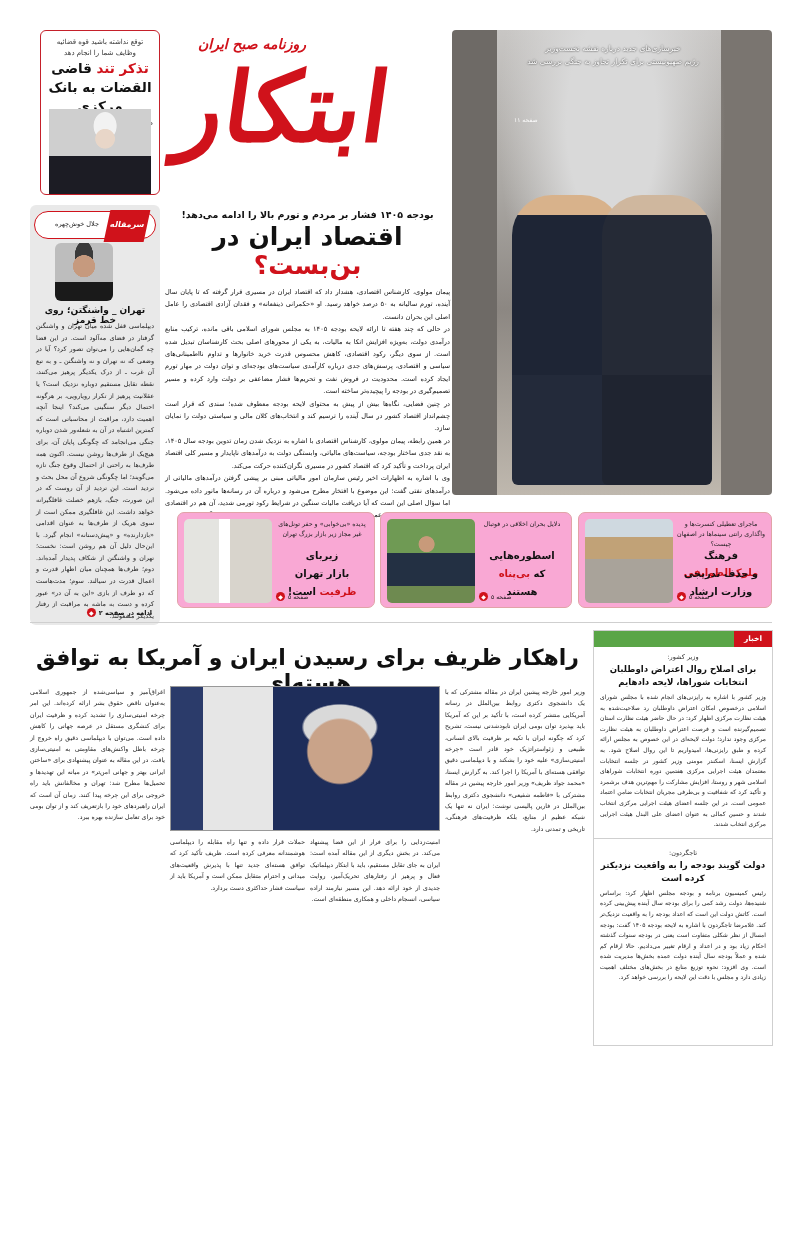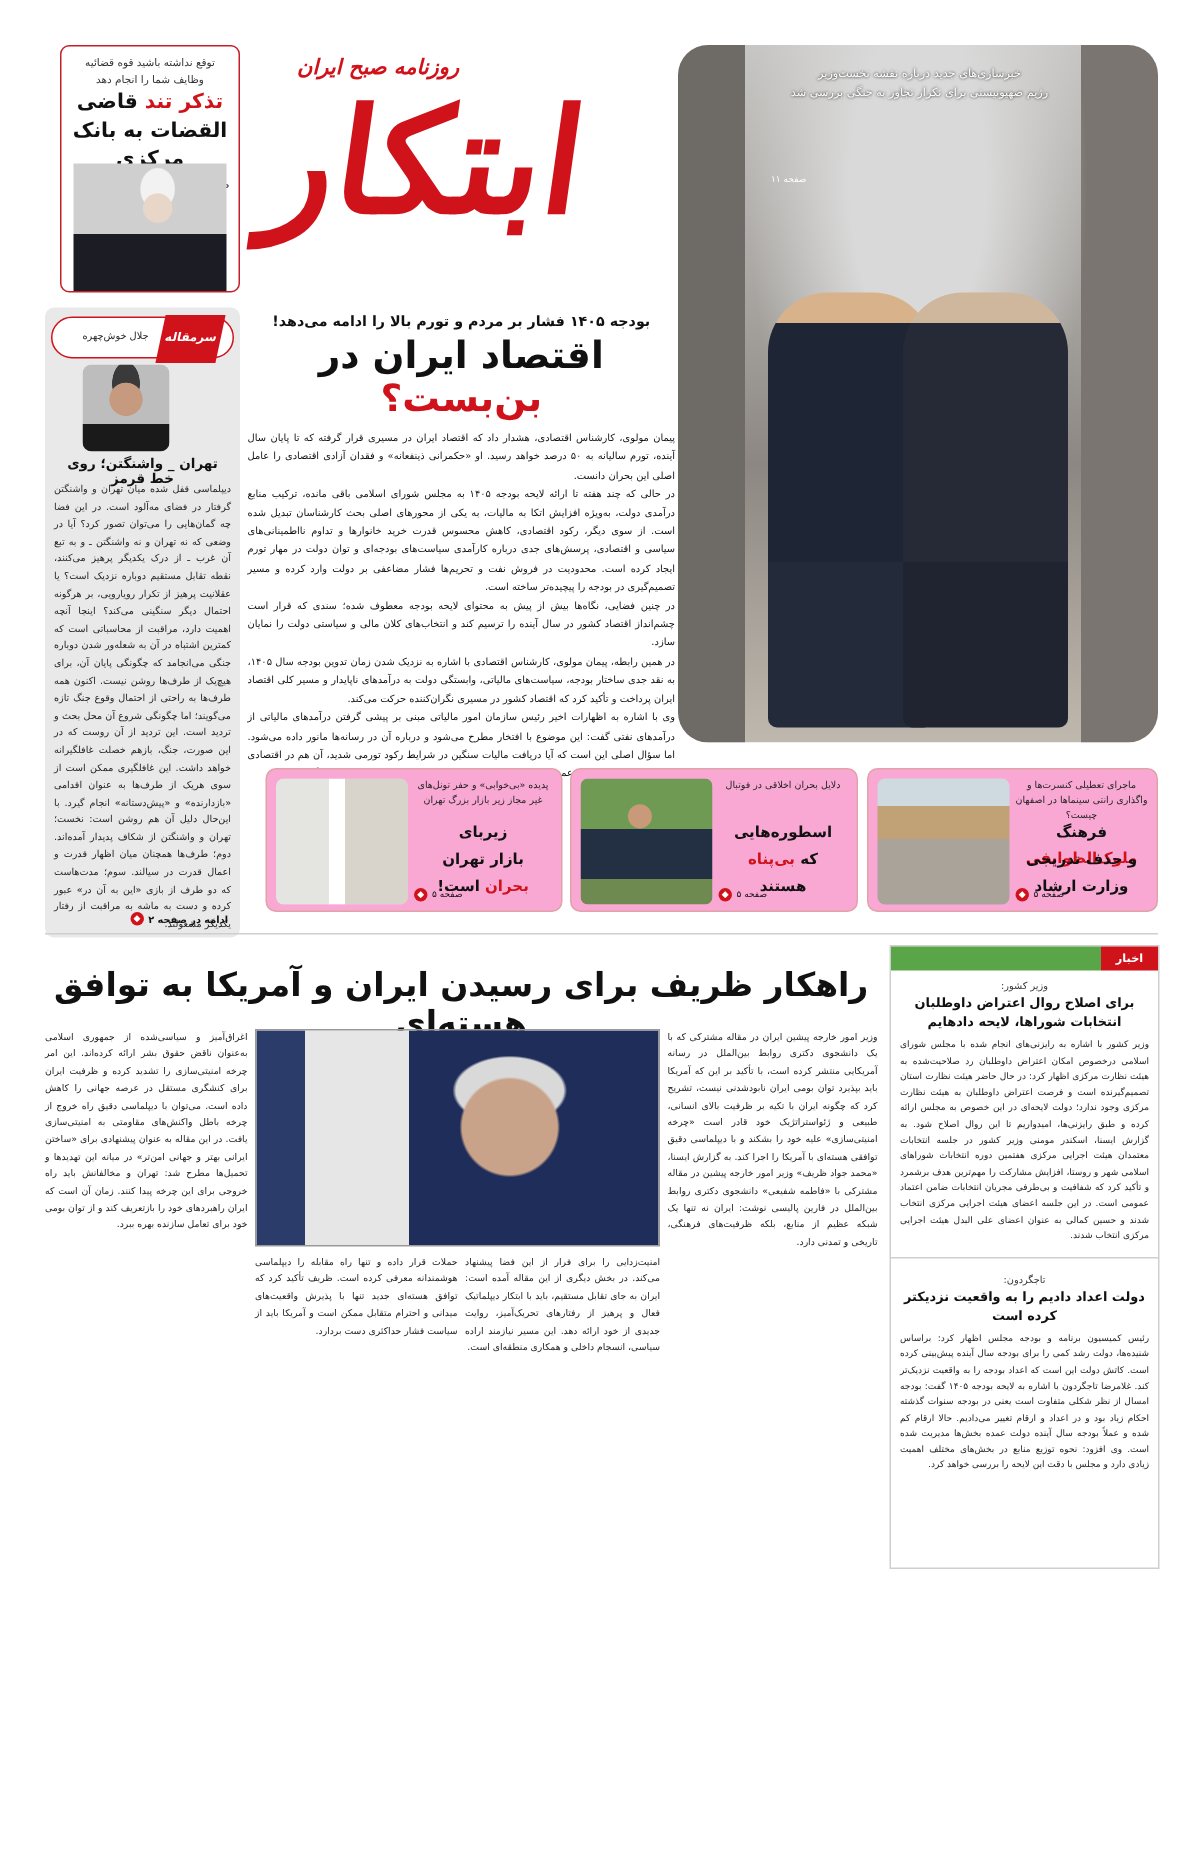--- a/index.html
+++ b/index.html
@@ -22,21 +22,21 @@
 
   
   #masthead { left: 168px; top: 28px; width: 282px; height: 170px; }
   #masthead .logo { position: absolute; left: 0; top: 0; width: 200px; height: 165px; }
   #masthead .logo-big { position: absolute; left: 10px; top: 20px; font-family: "DejaVu Serif", serif; font-size: 96px; font-weight: bold; color: #d0121b; line-height: 120px; transform: skewX(-8deg); letter-spacing: -6px; }
   #masthead .logo-sub { position: absolute; left: 30px; top: 8px; font-family: "DejaVu Serif", serif; font-style: italic; font-size: 14px; color: #d0121b; font-weight: bold; }
   #masthead .datebox { position: absolute; right: 0; top: 30px; width: 95px; height: 135px; border: 1.5px solid #d0121b; border-radius: 12px 12px 0 12px; padding: 6px 8px; }
   #masthead .datebox div { font-size: 6.5px; line-height: 10.5px; color: #333; }
 
   
-  #hero { left: 452px; top: 30px; width: 320px; height: 465px; border-radius: 20px; overflow: hidden;
+  #hero { left: 452px; top: 30px; width: 320px; height: 465px; border-radius: 4px; overflow: hidden;
     background:
       radial-gradient(ellipse at 50% 20%, #d9d9d9 0 20%, transparent 50%),
       linear-gradient(to right, #6e6a66 0 14%, transparent 14% 84%, #7a7570 84%),
       linear-gradient(to bottom, #c8c6c4 0%, #a9a6a2 35%, #8c8782 60%, #bfb8ae 100%); }
   #hero .kicker { position: absolute; top: 12px; right: 18px; left: 20px; font-size: 7.5px; color: #fff; text-align: center; line-height: 13px; text-shadow: 0 0 2px #000; }
   #hero .headline { position: absolute; top: 48px; right: 14px; font-size: 22px; font-weight: bold; color: #fff; text-shadow: 0 0 3px #000, 0 0 1px #000; white-space: nowrap; }
   #hero .headline .red { text-shadow: 0 0 2px #fff; }
   #hero .pageref { position: absolute; top: 86px; left: 62px; font-size: 6px; color: #fff; }
   #hero .figure { position: absolute; bottom: 10px; width: 110px; height: 290px; }
   #hero .figure.left { left: 60px; background: linear-gradient(to bottom, #d8b28b 0 7%, #1e2535 7% 62%, #232a3a 62% 100%); border-radius: 40px 40px 6px 6px; }
@@ -195,21 +195,21 @@
       <span class="page-dot">◆</span>
     </div>
 </div>
 
 <div id="teaser-bazaar" class="teaser">
   <div class="img"></div>
   <div class="kick">پدیده «بی‌خوابی» و حفر تونل‌های غیر مجاز زیر بازار بزرگ تهران</div>
   <div class="ttl" style="top:34px">زیربای</div>
   <div class="ttl" style="top:52px">بازار تهران</div>
   <div class="ttl" style="top:70px">
-    <span class="red">بحران</span><span> است!</span>
+    <span class="red">ظرفیت</span><span> است!</span>
   </div>
   <div class="pg">
       <span>صفحه ۵</span>
       <span class="page-dot">◆</span>
     </div>
 </div>
 
 <div id="divider" class="abs"></div>
 
 <div id="zarif-headline" class="abs">راهکار ظریف برای رسیدن ایران و آمریکا به توافق هسته‌ای</div>
@@ -225,16 +225,16 @@
     <div class="green"></div>
   </div>
   <div class="item">
     <div class="kick">وزیر کشور:</div>
     <div class="ttl">برای اصلاح روال اعتراض داوطلبان انتخابات شوراها، لایحه دادهایم</div>
     <div class="text">وزیر کشور با اشاره به رایزنی‌های انجام شده با مجلس شورای اسلامی درخصوص امکان اعتراض داوطلبان رد صلاحیت‌شده به هیئت نظارت مرکزی اظهار کرد: در حال حاضر هیئت نظارت استان تصمیم‌گیرنده است و فرصت اعتراض داوطلبان به هیئت نظارت مرکزی وجود ندارد؛ دولت لایحه‌ای در این خصوص به مجلس ارائه کرده و طبق رایزنی‌ها، امیدواریم تا این روال اصلاح شود. به گزارش ایسنا، اسکندر مومنی وزیر کشور در جلسه انتخابات معتمدان هیئت اجرایی مرکزی هفتمین دوره انتخابات شوراهای اسلامی شهر و روستا، افزایش مشارکت را مهم‌ترین هدف برشمرد و تأکید کرد که شفافیت و بی‌طرفی مجریان انتخابات ضامن اعتماد عمومی است. در این جلسه اعضای هیئت اجرایی مرکزی انتخاب شدند و حسین کمالی به عنوان اعضای علی البدل هیئت اجرایی مرکزی انتخاب شدند.</div>
   </div>
   <div class="sep"></div>
   <div class="item">
     <div class="kick">تاجگردون:</div>
-    <div class="ttl">دولت اعداد دادیم را به واقعیت نزدیکتر کرده است</div>
+    <div class="ttl">دولت گویند بودجه را به واقعیت نزدیکتر کرده است</div>
     <div class="text">رئیس کمیسیون برنامه و بودجه مجلس اظهار کرد: براساس شنیده‌ها، دولت رشد کمی را برای بودجه سال آینده پیش‌بینی کرده است. کاتش دولت این است که اعداد بودجه را به واقعیت نزدیک‌تر کند. غلامرضا تاجگردون با اشاره به لایحه بودجه ۱۴۰۵ گفت: بودجه امسال از نظر شکلی متفاوت است یعنی در بودجه سنوات گذشته احکام زیاد بود و در اعداد و ارقام تغییر می‌دادیم. حالا ارقام کم شده و عملاً بودجه سال آینده دولت عمده بخش‌ها مدیریت شده است. وی افزود: نحوه توزیع منابع در بخش‌های مختلف اهمیت زیادی دارد و مجلس با دقت این لایحه را بررسی خواهد کرد.</div>
   </div>
 </div>
 
 </body></html>

